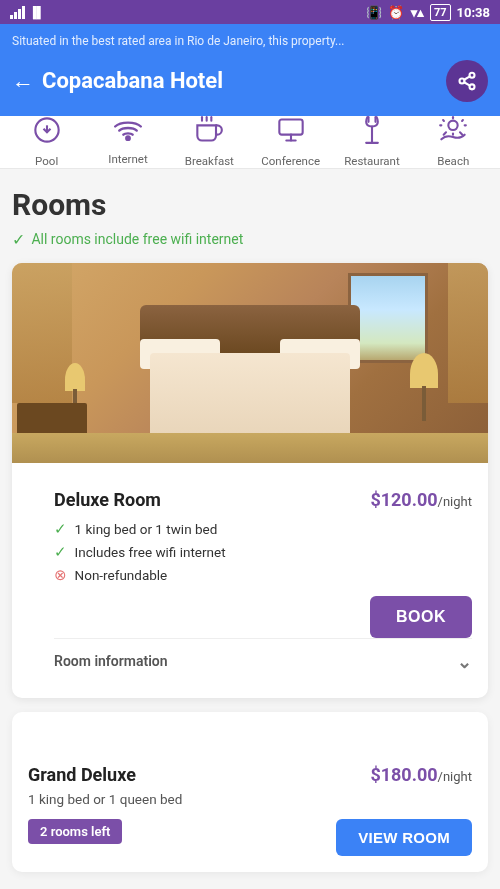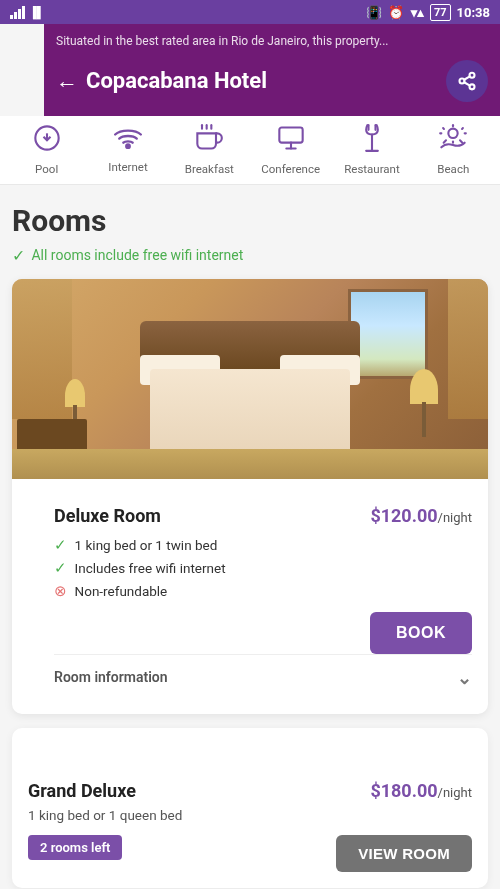--- a/index.html
+++ b/index.html
@@ -17,24 +17,23 @@
       font-size: 12px;
       height: 24px;
     }
     .status-left { display: flex; align-items: center; gap: 4px; }
     .status-right { display: flex; align-items: center; gap: 6px; font-size: 13px; font-weight: bold; }
     .signal-bars { display: flex; align-items: flex-end; gap: 1px; }
     .signal-bars span { background: white; width: 3px; display: inline-block; }
 
     
     .header-banner {
-      background: #701a75;
+      background: #3b82f6;
       padding: 6px 12px 0 12px;
       position: relative;
-      margin-left: 44px;
     }
     .banner-subtitle {
       color: rgba(255,255,255,0.85);
       font-size: 12px;
       padding: 4px 0;
       line-height: 1.3;
       white-space: nowrap;
       overflow: hidden;
       text-overflow: ellipsis;
     }
@@ -69,21 +68,21 @@
       font-size: 18px;
       cursor: pointer;
     }
 
     
     .amenities-bar {
       background: white;
       display: flex;
       justify-content: space-around;
       align-items: center;
-      padding: 8px 6px;
+      padding: 0 6px;
       border-bottom: 1px solid #e8e8e8;
     }
     .amenity-item {
       display: flex;
       flex-direction: column;
       align-items: center;
       gap: 6px;
       color: #7b4fa8;
       font-size: 11.5px;
       min-width: 60px;
@@ -396,21 +395,21 @@
     }
     .rooms-left-badge {
       background: #7b4fa8;
       color: white;
       border-radius: 4px;
       padding: 5px 12px;
       font-size: 13px;
       font-weight: 600;
     }
     .view-room-btn {
-      background: #737373;
+      background: #3b82f6;
       color: white;
       border: none;
       border-radius: 6px;
       padding: 10px 22px;
       font-size: 15px;
       font-weight: bold;
       cursor: pointer;
       letter-spacing: 0.3px;
     }
 

